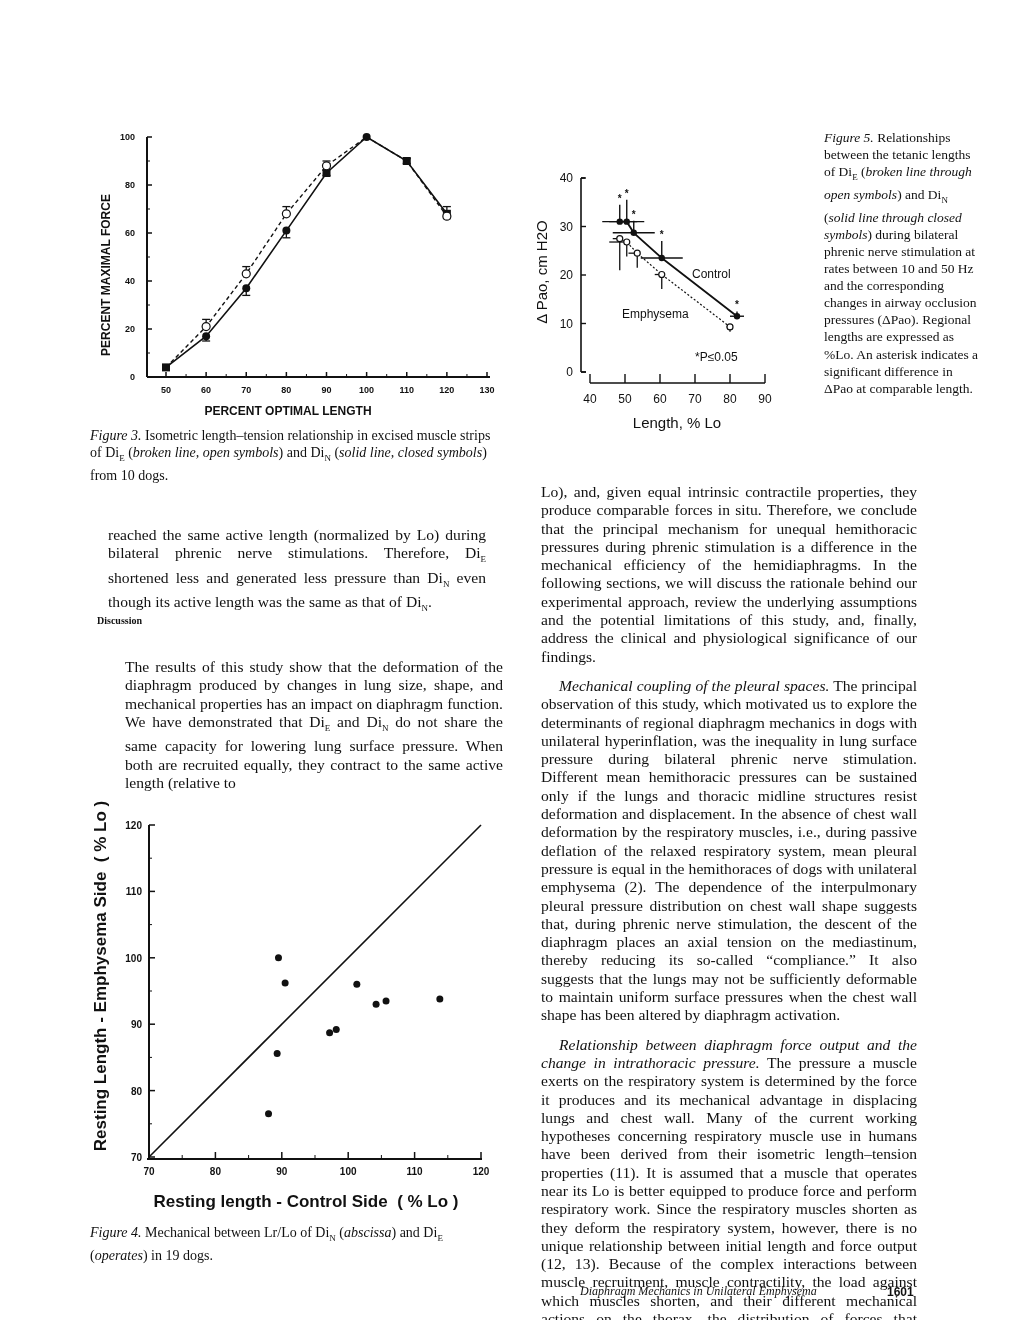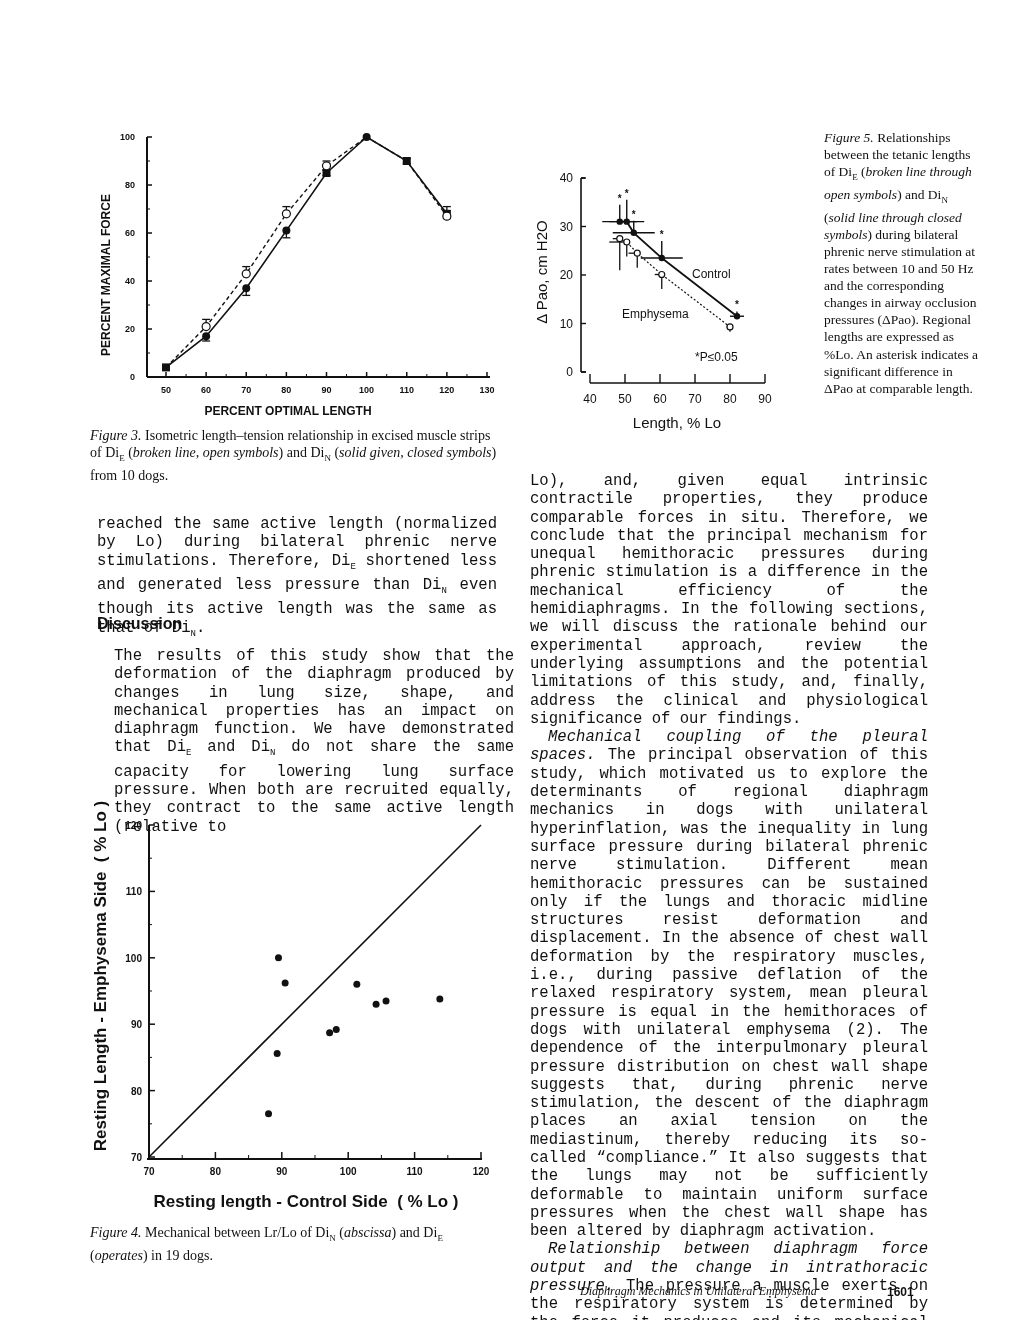--- a/index.html
+++ b/index.html
@@ -1,23 +1,23 @@
 <!DOCTYPE html>
 <html><head>
 <meta charset="utf-8">
 <style>
   html, body { margin: 0; padding: 0; background: #fff; }
   body { width: 1020px; height: 1320px; position: relative; overflow: hidden; color: #111; font-family: "Liberation Serif", serif; }
   .abs { position: absolute; }
   svg text { font-family: "Liberation Sans", sans-serif; fill: #111; }
   .cap { font-family: "Liberation Serif", serif; font-size: 14px; line-height: 17px; }
   .body-text { font-family: "Liberation Serif", serif; font-size: 15.6px; line-height: 18.3px; text-align: justify; }
-  .body-text p { margin: 0; font-family: Liberation Mono, monospace; }
+  .body-text p { margin: 11px; }
   .indent { text-indent: 18px; }
-  .heading { font-family: Liberation Sans, sans-serif; font-weight: bold; font-size: 16px; }
+  .heading { font-family: Liberation Serif, serif; font-weight: bold; font-size: 10px; }
   .footer { font-family: "Liberation Serif", serif; font-style: italic; font-size: 12px; }
   .pagenum { font-family: "Liberation Sans", sans-serif; font-weight: bold; font-size: 12px; }
   sub { font-size: 9px; }
   i { font-style: italic; }
 </style>
 </head>
 <body>
 
 <svg class="abs" style="left:90px; top:120px;" width="420" height="300">
   <g id="f3-axes">
@@ -106,21 +106,21 @@
       <line x1="312.75" y1="38.6" x2="320.75" y2="38.6" stroke="#111" stroke-width="1.3"></line>
       <line x1="356.875" y1="96.19999999999999" x2="356.875" y2="86.6" stroke="#111" stroke-width="1.3"></line>
       <line x1="352.875" y1="86.6" x2="360.875" y2="86.6" stroke="#111" stroke-width="1.3"></line>
       <circle cx="356.875" cy="96.19999999999999" r="4" fill="#fff" stroke="#111" stroke-width="1.2"></circle>
     </g>
   <text id="f3-xlabel" x="198" y="295" text-anchor="middle" font-size="12" font-weight="bold">PERCENT OPTIMAL LENGTH</text>
   <text id="f3-ylabel" transform="translate(20,155) rotate(-90)" text-anchor="middle" font-size="12" font-weight="bold">PERCENT MAXIMAL FORCE</text>
 </svg>
 
 <div class="abs cap" style="left:90px; top:427px; width:410px;">
-  <i>Figure 3.</i><span> Isometric length–tension relationship in excised muscle strips of Di</span><sub>E</sub><span> (</span><i>broken line, open symbols</i><span>) and Di</span><sub>N</sub><span> (</span><i>solid given, closed symbols</i><span>) from 10 dogs.</span>
+  <i>Figure 3.</i><span> Isometric length–tension relationship in excised muscle strips of Di</span><sub>E</sub><span> (</span><i>broken line, open symbols</i><span>) and Di</span><sub>N</sub><span> (</span><i>solid line, closed symbols</i><span>) from 10 dogs.</span>
 </div>
 
 <svg class="abs" style="left:520px; top:160px;" width="260" height="280">
   <g id="f5-axes">
       <line x1="61" y1="18" x2="61" y2="212" stroke="#111" stroke-width="1.6"></line>
       <line x1="61" y1="18" x2="65" y2="18" stroke="#111" stroke-width="1.6"></line>
       <line x1="61" y1="212" x2="66" y2="212" stroke="#111" stroke-width="1.6"></line>
       <line x1="70" y1="223" x2="245" y2="223" stroke="#111" stroke-width="1.6"></line>
       <line x1="70" y1="223" x2="70" y2="214" stroke="#111" stroke-width="1.4"></line>
       <text x="70" y="243" text-anchor="middle" font-size="12">40</text>

